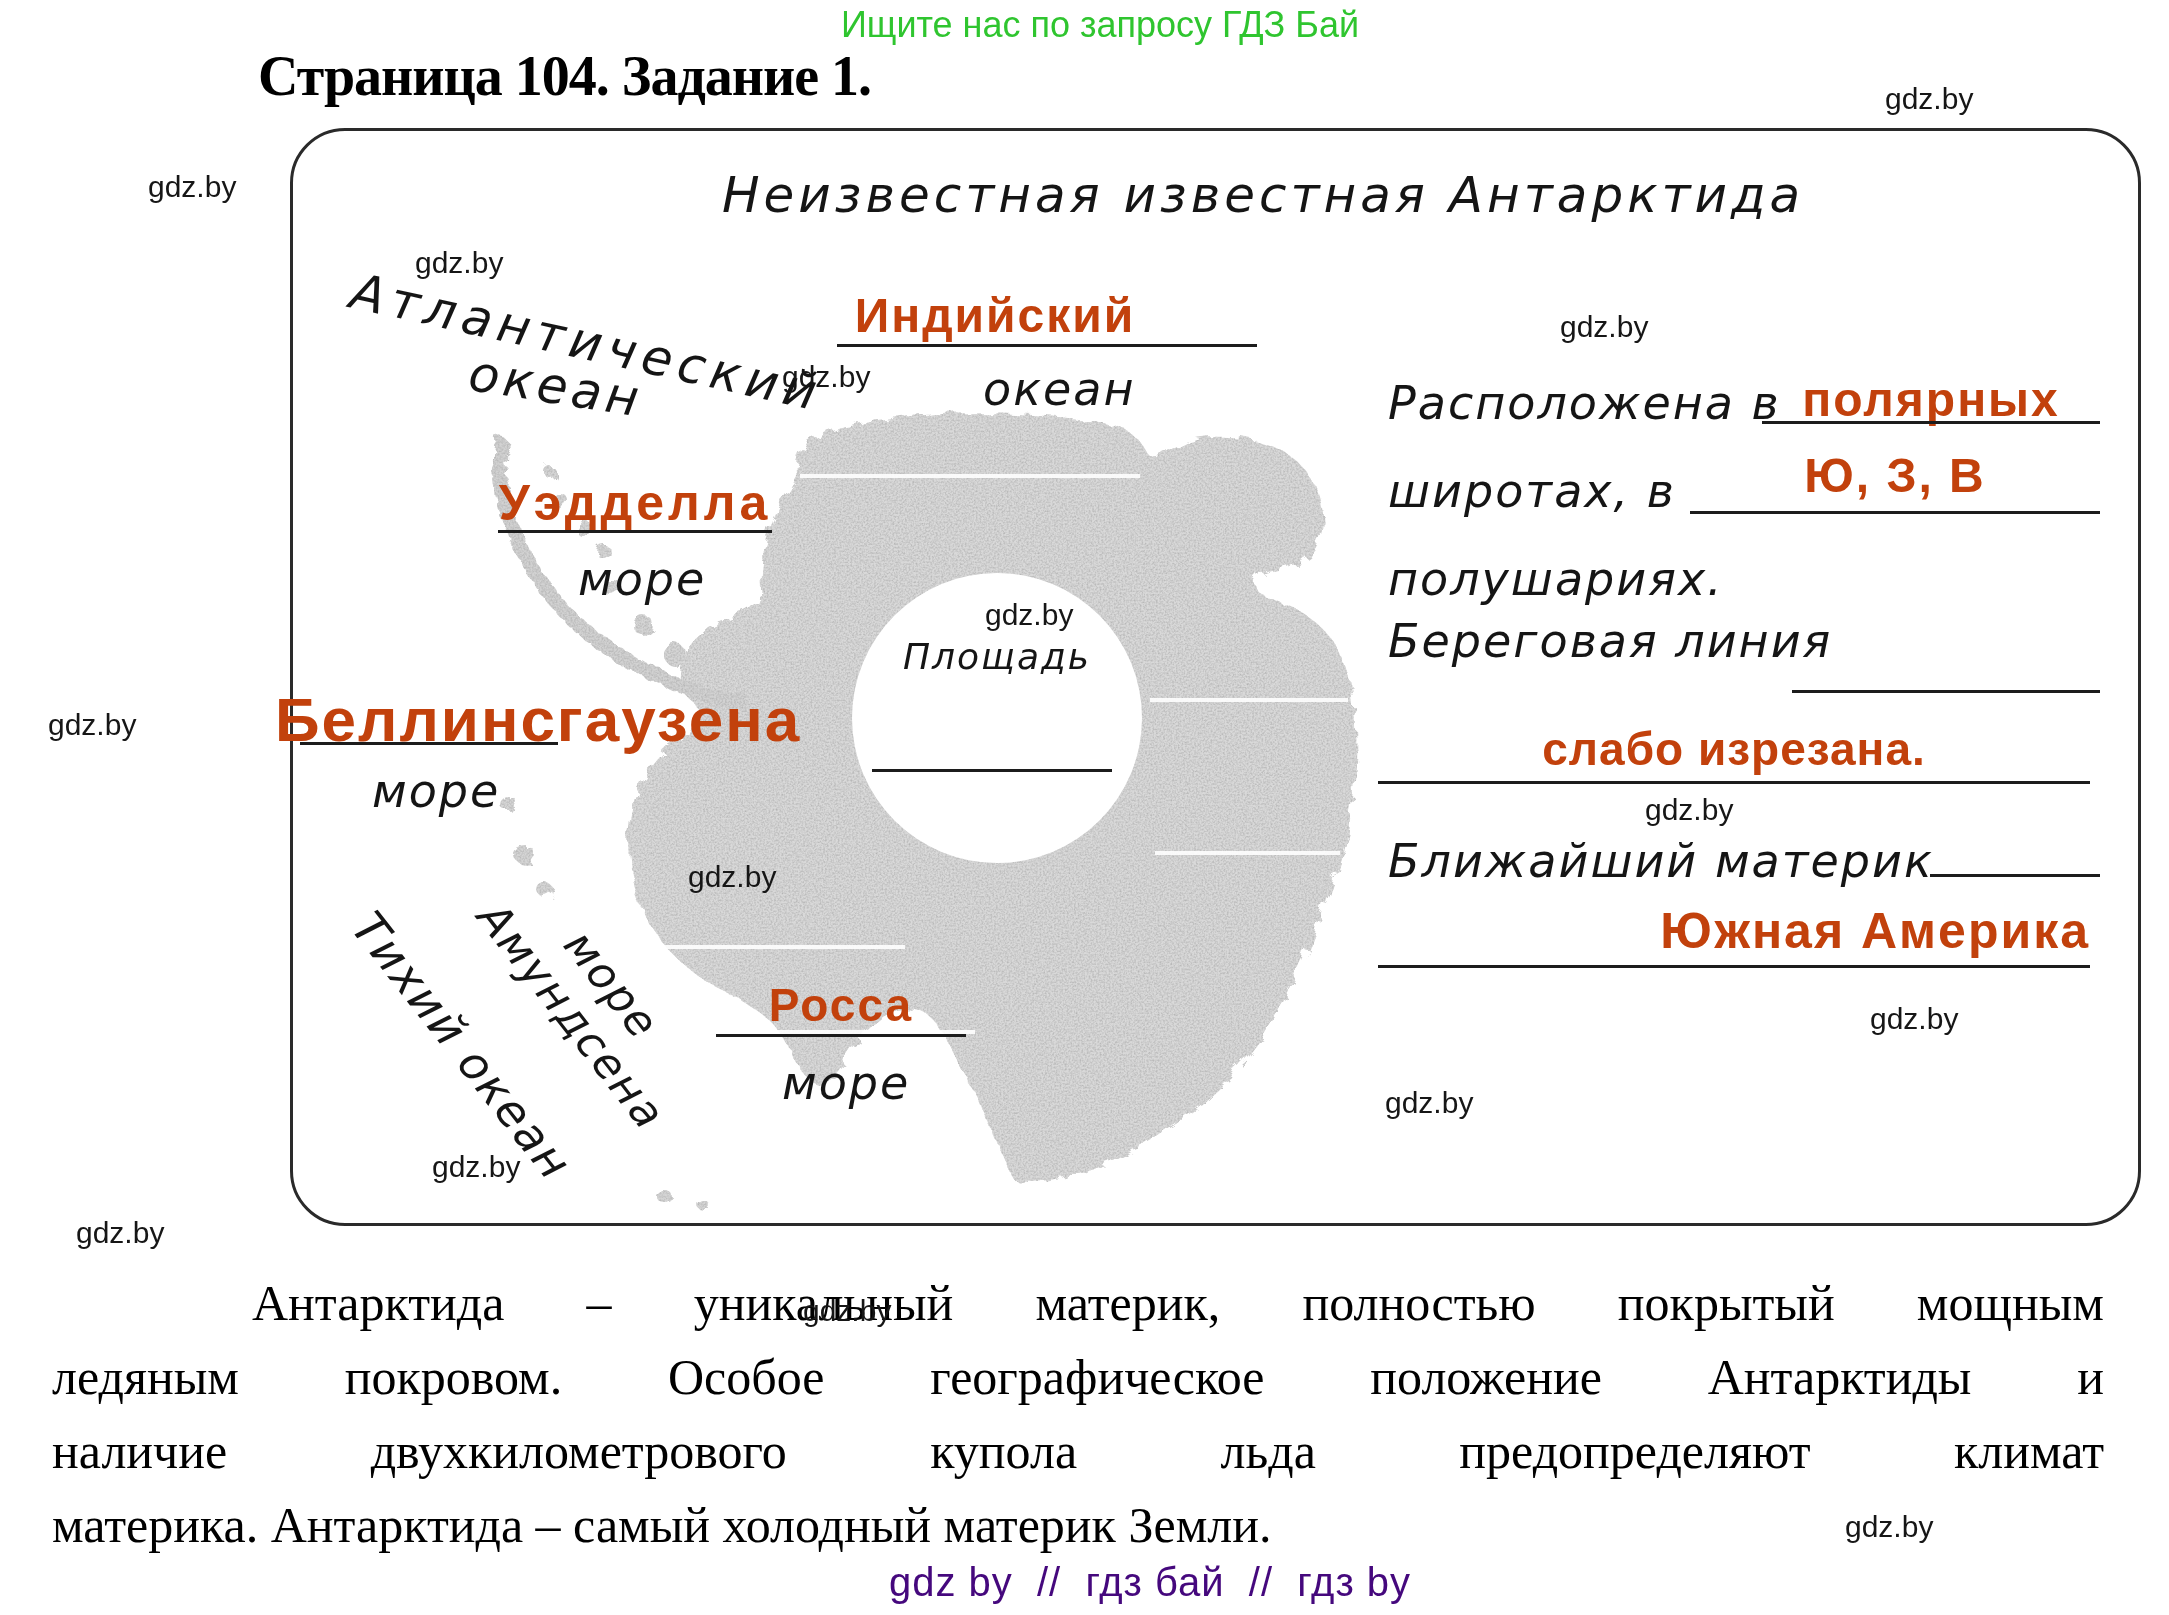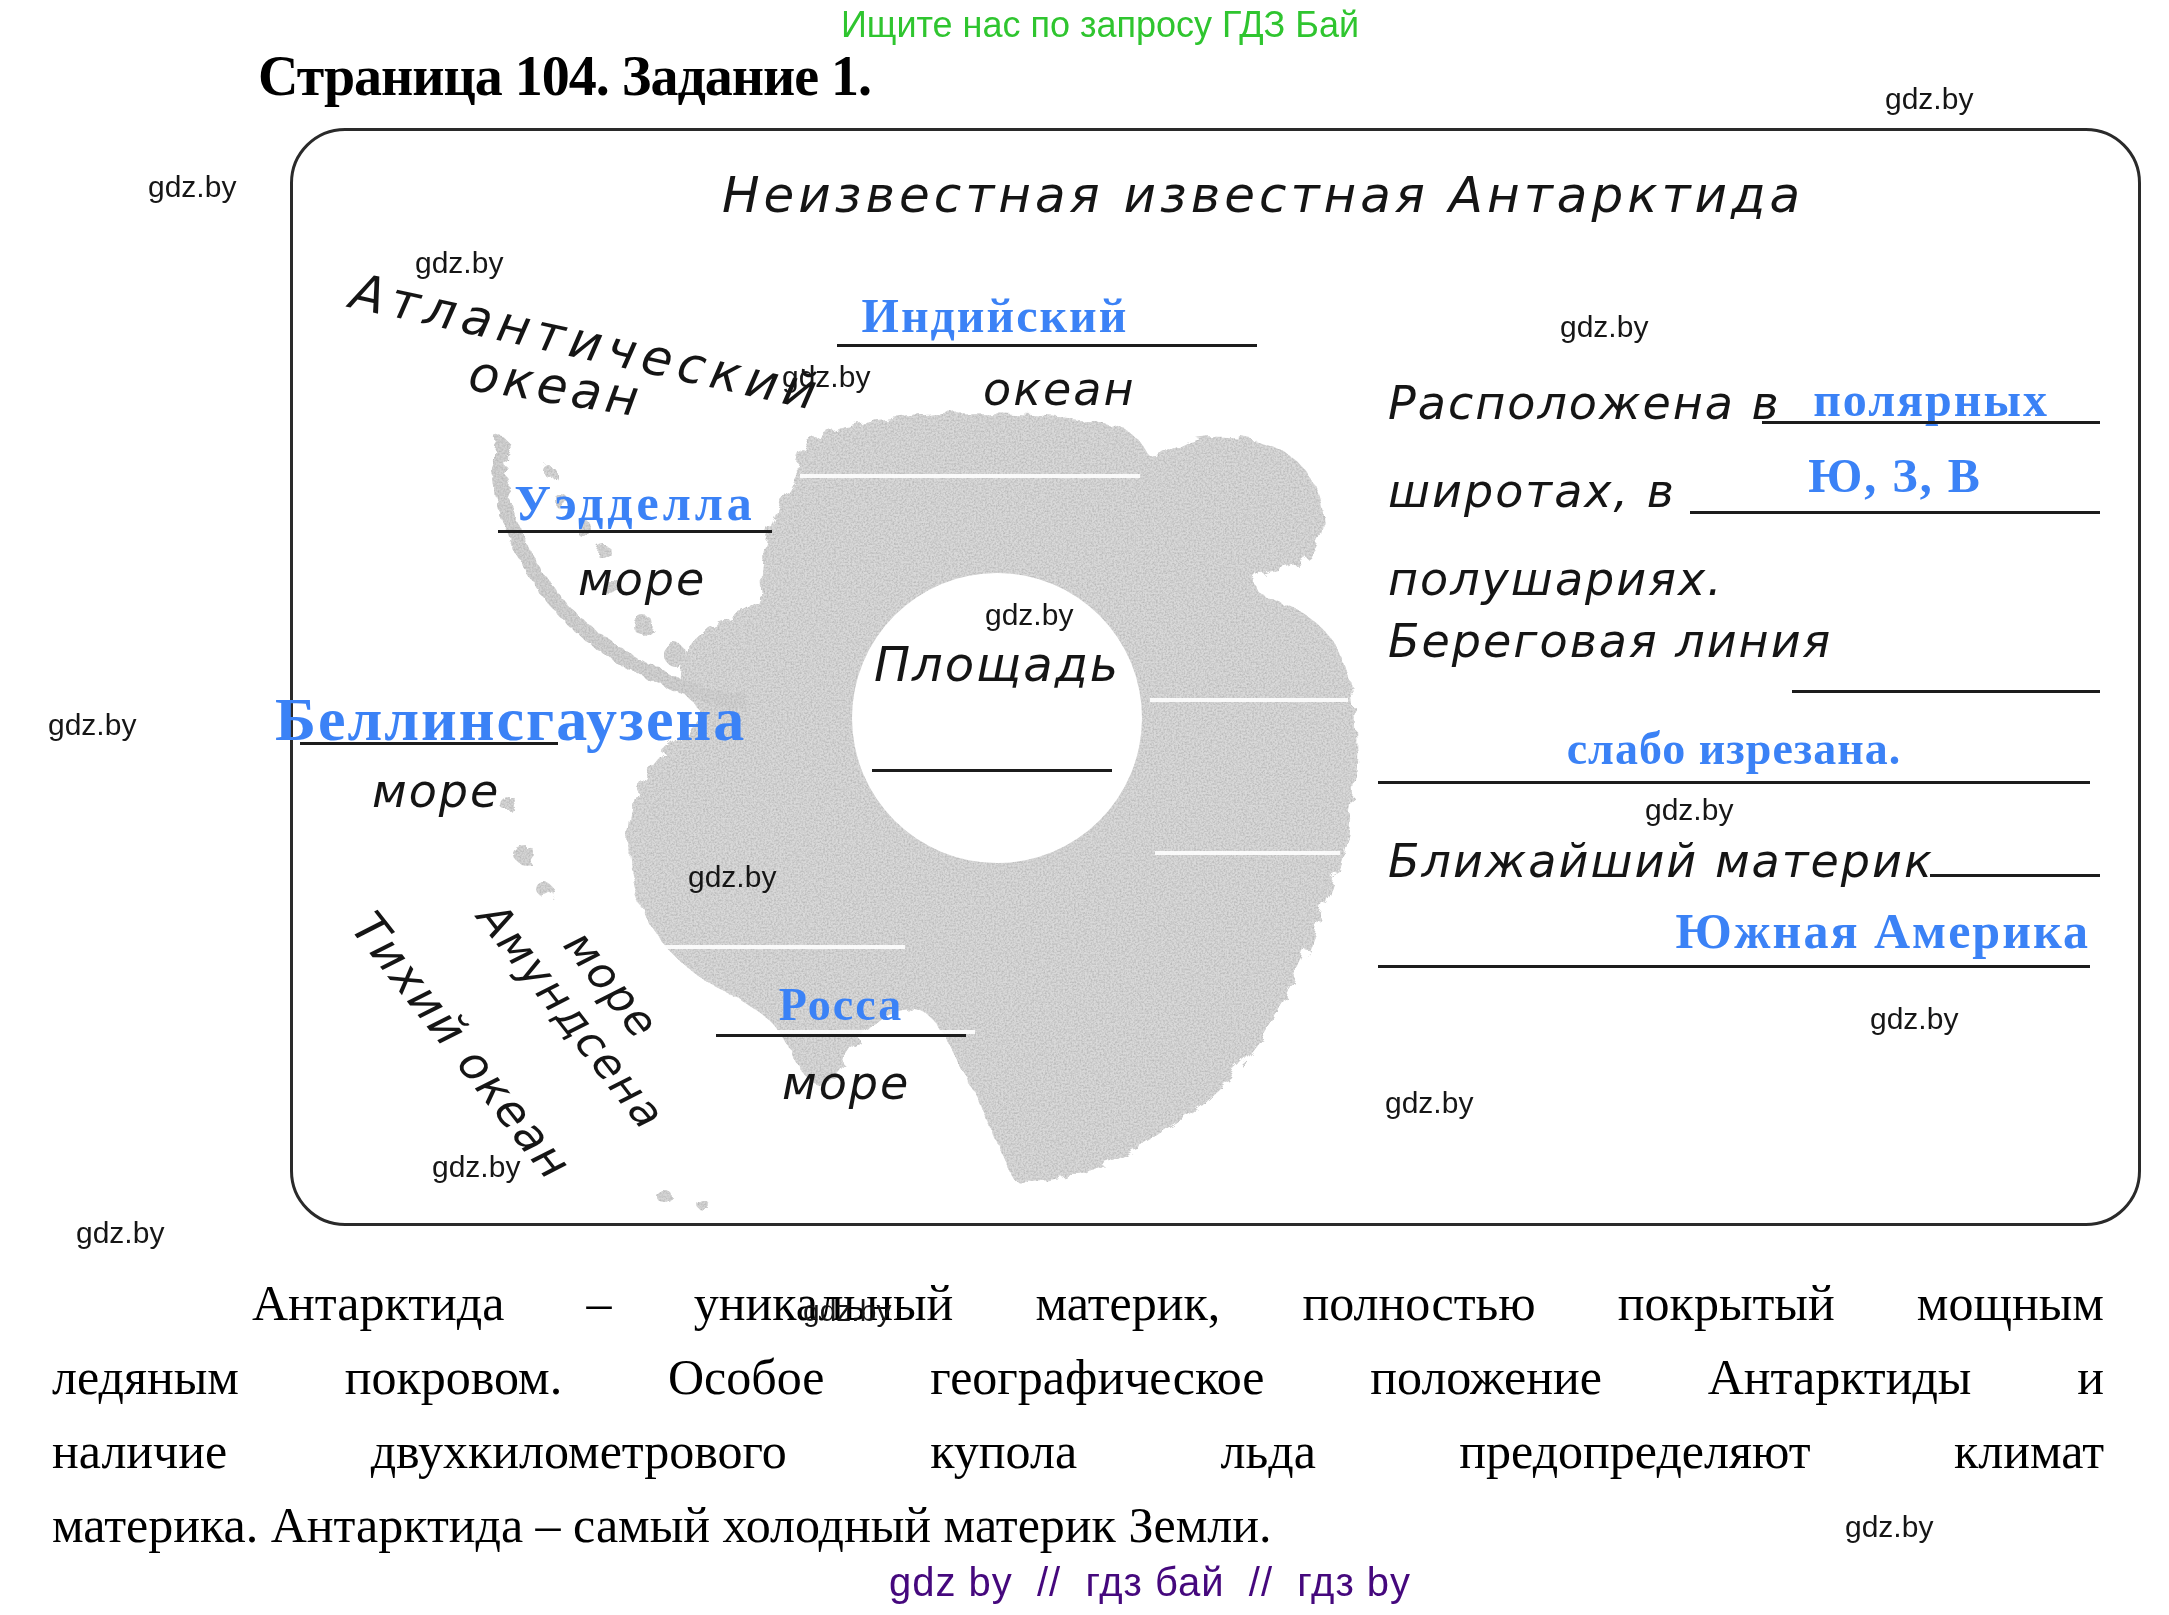--- a/index.html
+++ b/index.html
@@ -4,21 +4,21 @@
 <style>
   html,body{margin:0;padding:0;background:#ffffff;}
   #page{position:relative;width:2169px;height:1615px;background:#fff;overflow:hidden;
         font-family:"Liberation Sans",sans-serif;color:#141414;}
   .abs{position:absolute;white-space:nowrap;}
   .promo{font:36px "Liberation Sans",sans-serif;color:var(--green,#2fc52f);text-align:center;}
   .ptitle{font-family:"Liberation Serif",serif;font-weight:bold;font-size:56px;letter-spacing:-1px;color:#000;}
   .card{position:absolute;left:290px;top:128px;width:1845px;height:1092px;
         border:3px solid #2a2a2a;border-radius:55px;background:transparent;}
   .hand{font-family:"DejaVu Sans",sans-serif;font-style:italic;color:#151515;letter-spacing:2px;}
-  .ans{font-family:Liberation Serif, serif;font-weight:bold;color:#3b82f6;letter-spacing:2px;}
+  .ans{font-family:Liberation Sans, sans-serif;font-weight:bold;color:#c2410c;letter-spacing:2px;}
   .uline{position:absolute;border-bottom:3px solid #1c1c1c;height:0;}
   .ctr{text-align:center;}
   .wm{position:absolute;font:30px "Liberation Sans",sans-serif;color:#161616;white-space:nowrap;z-index:6;}
   .rot{transform-origin:left top;}
   #mapsvg{position:absolute;left:0;top:0;z-index:1;}
   .lbl{z-index:5;}
   .para{position:absolute;left:52px;top:1266px;width:2052px;z-index:5;
         font-family:"Liberation Serif",serif;font-size:50px;color:#000;}
   .pline{text-align:justify;text-align-last:justify;line-height:74px;height:74px;overflow:hidden;}
   .pline.first{padding-left:200px;width:1852px;}
@@ -134,21 +134,21 @@
     <div class="hand" style="font-size:44px;">море</div>
     <div class="hand" style="font-size:44px;">Амундсена</div>
   </div>
 
   <div class="abs hand lbl" style="left:462px;top:1046px;font-size:46px;transform:translate(-50%,-50%) rotate(52deg);">Тихий океан</div>
 
   <div class="abs ans ctr lbl" style="left:716px;top:978px;width:250px;font-size:46px;">Росса</div>
   <div class="uline lbl" style="left:716px;top:1034px;width:250px;"></div>
   <div class="abs hand lbl" style="left:782px;top:1056px;font-size:46px;">море</div>
 
-  <div class="abs hand ctr lbl" style="left:852px;top:636px;width:290px;font-size:48px;">Площадь</div>
+  <div class="abs hand ctr lbl" style="left:852px;top:636px;width:290px;font-size:36px;">Площадь</div>
   <div class="uline lbl" style="left:872px;top:769px;width:240px;"></div>
 
   <div class="abs hand lbl" style="left:1388px;top:376px;font-size:46px;">Расположена в</div>
   <div class="abs ans ctr lbl" style="left:1762px;top:372px;width:338px;font-size:48px;">полярных</div>
   <div class="uline lbl" style="left:1762px;top:421px;width:338px;"></div>
 
   <div class="abs hand lbl" style="left:1388px;top:464px;font-size:46px;">широтах, в</div>
   <div class="abs ans ctr lbl" style="left:1690px;top:448px;width:410px;font-size:48px;">Ю, З, В</div>
   <div class="uline lbl" style="left:1690px;top:511px;width:410px;"></div>
 

